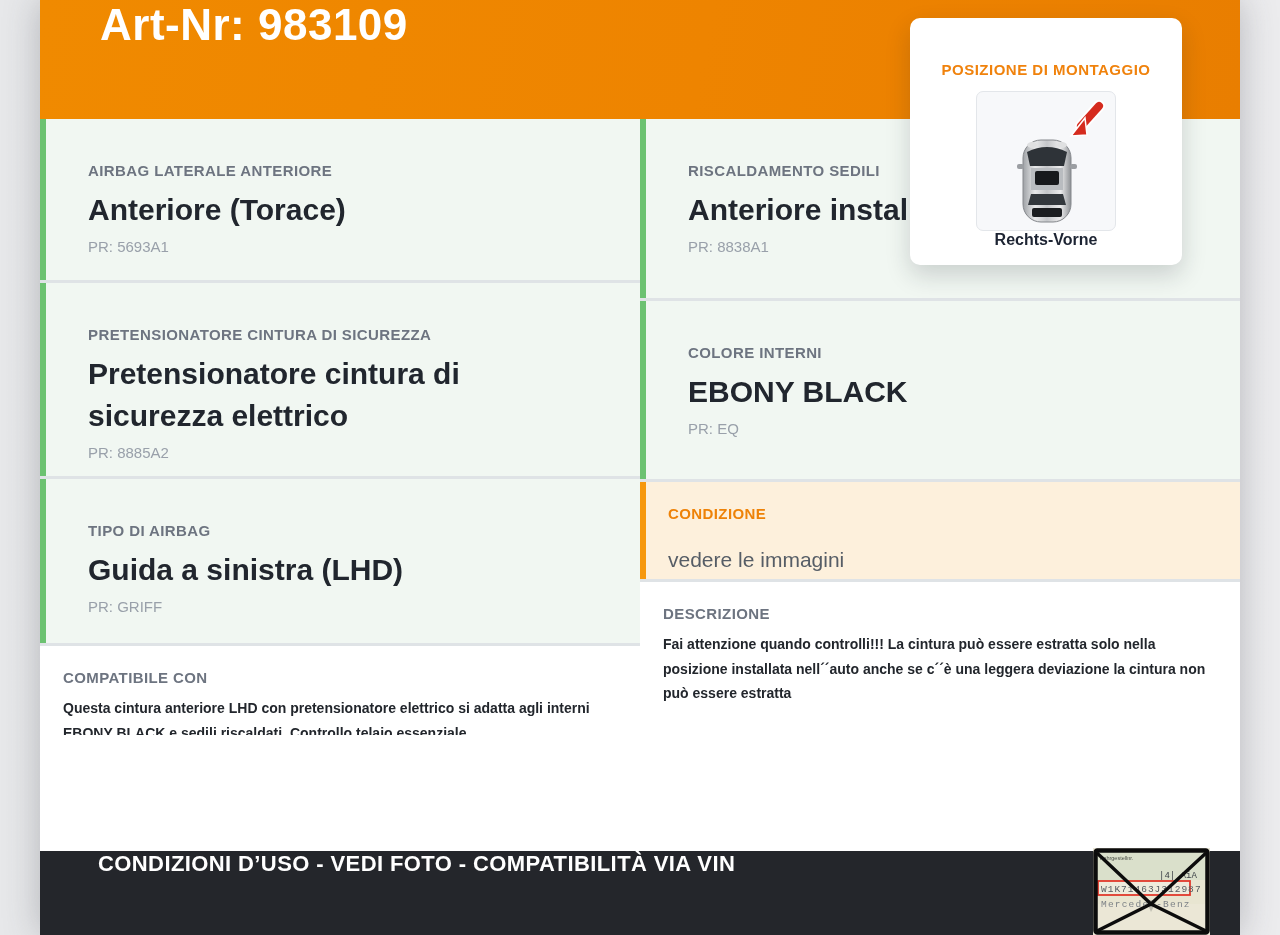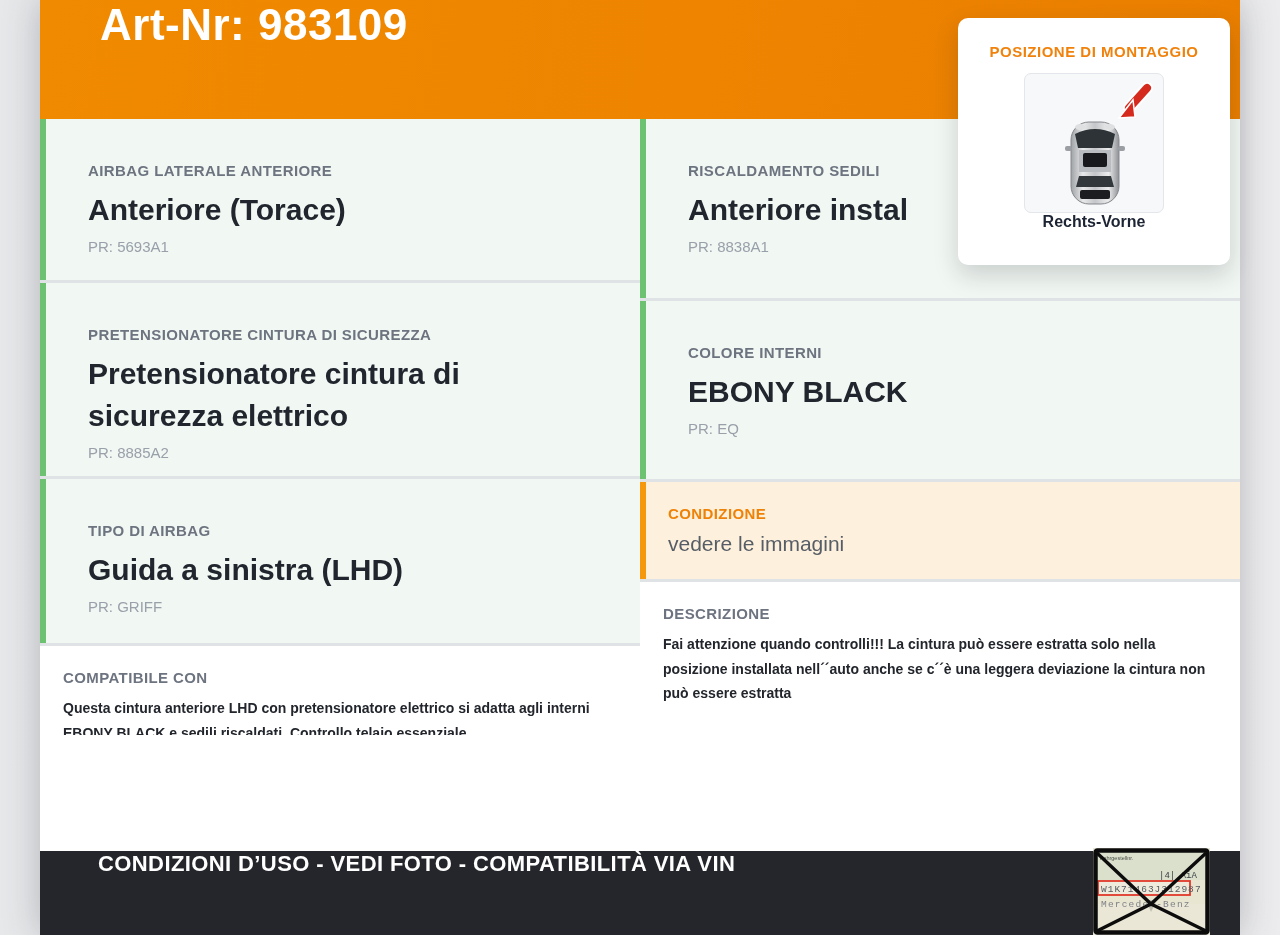--- a/index.html
+++ b/index.html
@@ -33,21 +33,21 @@
 
   .card { position: relative; overflow: hidden; }
   .card.mint { background: #f1f7f2; border-left: 6px solid #6cc271; padding: 43px 30px 0 42px; }
   .card.plain { background: #ffffff; padding: 23px 28px 0 23px; }
   .card.cond { background: #fdf0dc; border-left: 6px solid #f6980e; padding: 23px 28px 0 22px; }
 
   .card .label {
     font-size: 15px; font-weight: bold; color: #6d7480; letter-spacing: 0.4px;
     margin-bottom: 10px;
   }
-  .card.cond .label { color: #ee8207; margin-bottom: 10px; }
+  .card.cond .label { color: #ee8207; margin-bottom: 26px; }
   .card .title {
     font-size: 30px; font-weight: bold; color: #21262e; line-height: 42px;
     margin-bottom: 7px; white-space: nowrap;
   }
   .card .title.wrap { white-space: normal; max-width: 440px; }
   .card .pr { font-size: 15px; color: #99a0aa; }
   .card .value { font-size: 21px; color: #565d66; }
   .card .body {
     font-size: 14px; font-weight: bold; color: #22262c; line-height: 24.5px;
     max-width: 556px;
@@ -57,24 +57,24 @@
   .h-airbag { height: 179px; }
   .h-pret   { height: 216px; }
   .h-tipo   { height: 183px; }
   .h-risc   { height: 179px; }
   .h-colore { height: 178px; }
   .h-cond   { height: 97px; }
   .grow     { flex: 1 1 auto; }
 
   
   .mount-card {
-    position: absolute; left: 918px; top: 18px; width: 272px; height: 247px;
+    position: absolute; left: 870px; top: 18px; width: 272px; height: 247px;
     background: #ffffff; border-radius: 10px; z-index: 6;
     box-shadow: 0 10px 24px rgba(30, 35, 45, 0.18);
-    text-align: center; padding-top: 25px;
+    text-align: center; padding-top: 43px;
   }
   .mount-card .mlabel {
     color: #f0820c; font-size: 15px; font-weight: bold; letter-spacing: 0.5px;
   }
   .mount-frame {
     width: 140px; height: 140px; margin: 13px auto 0;
     background: #f7f8fa; border: 1px solid #e3e6ea; border-radius: 7px;
     display: flex; align-items: center; justify-content: center;
   }
   .mount-pos { font-size: 16px; font-weight: bold; color: #1d2433; }

